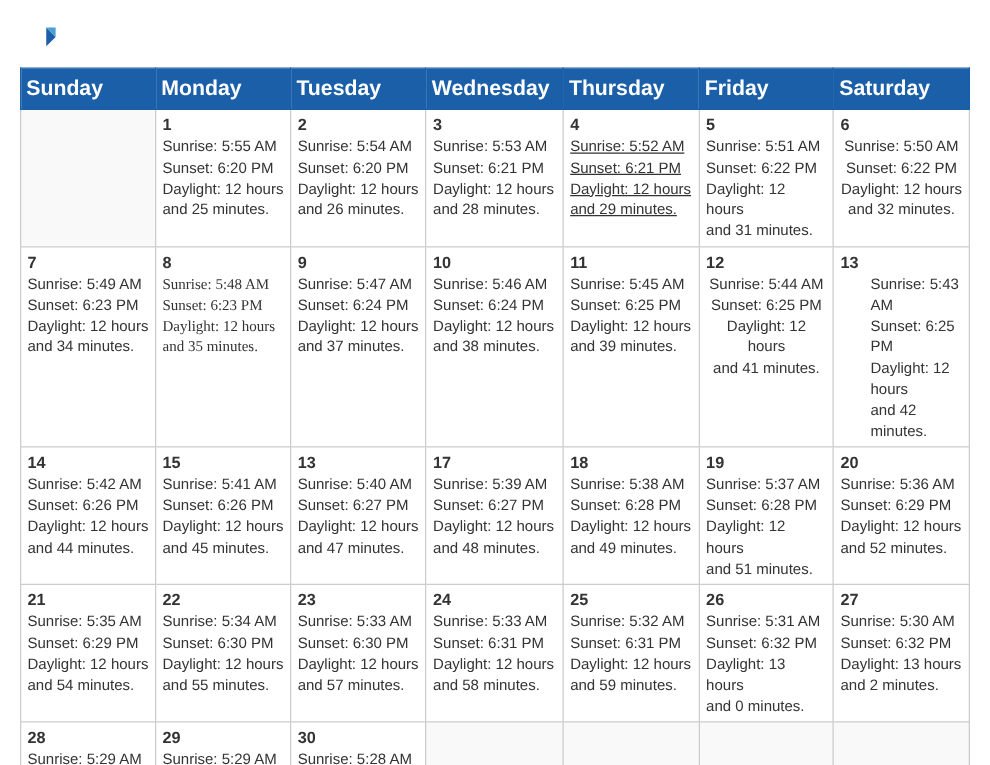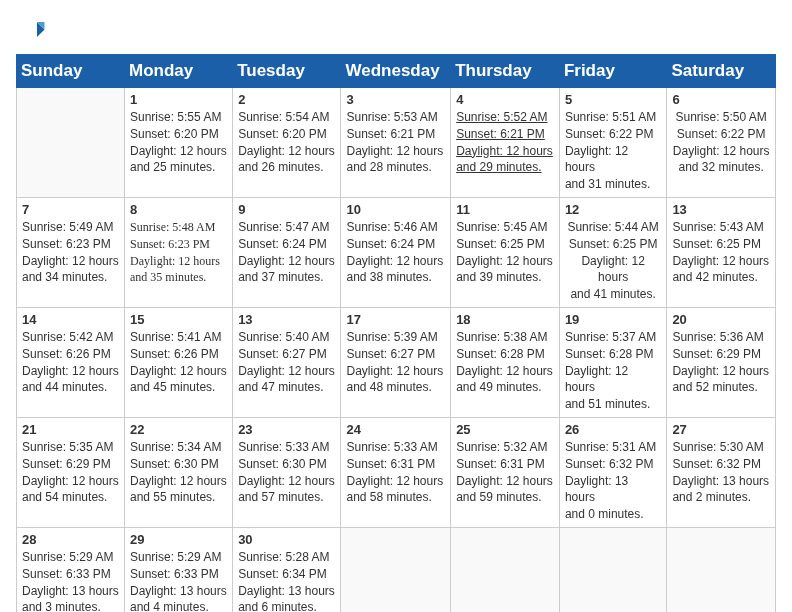--- a/index.html
+++ b/index.html
@@ -204,21 +204,21 @@
         </td>
         <td>
           <div class="day-num">12</div>
           <div class="day-info" style="white-space: pre-line; text-align: center;">Sunrise: 5:44 AM
 Sunset: 6:25 PM
 Daylight: 12 hours
 and 41 minutes.</div>
         </td>
         <td>
           <div class="day-num">13</div>
-          <div class="day-info" style="white-space: pre-line;">Sunrise: 5:43 AM
+          <div class="day-info" style="white-space: pre-line; margin-left: 24px;">Sunrise: 5:43 AM
 Sunset: 6:25 PM
 Daylight: 12 hours
 and 42 minutes.</div>
         </td>
       </tr>
       <tr>
         <td>
           <div class="day-num">14</div>
           <div class="day-info" style="white-space: pre-line;">Sunrise: 5:42 AM
 Sunset: 6:26 PM

